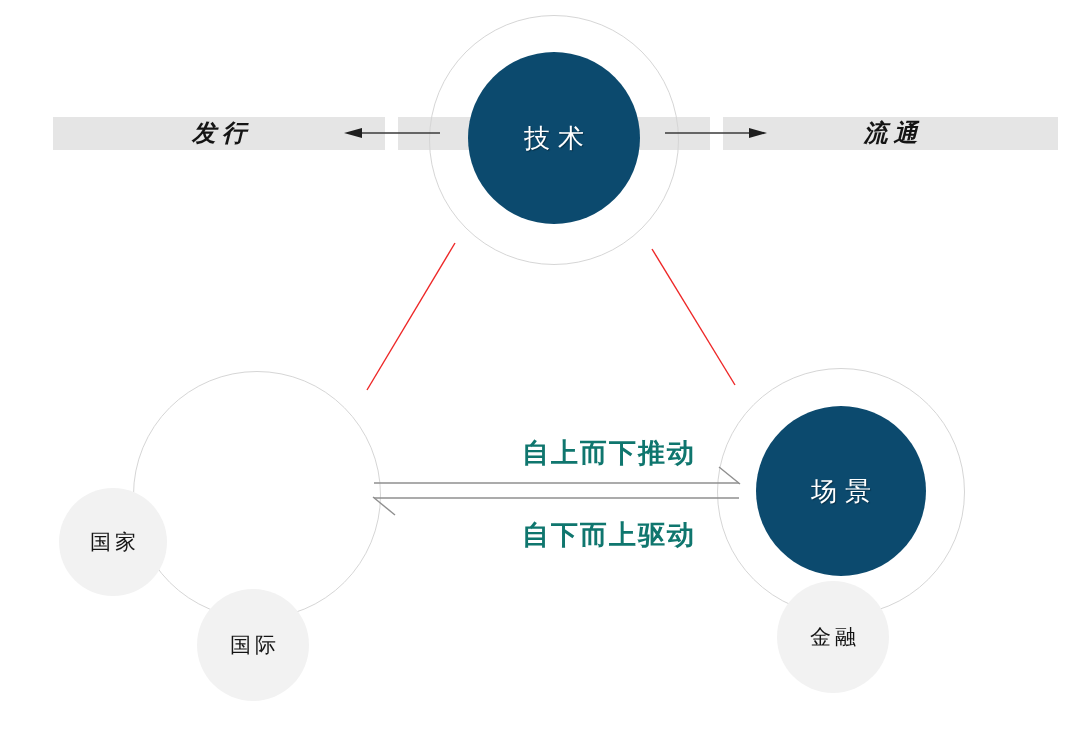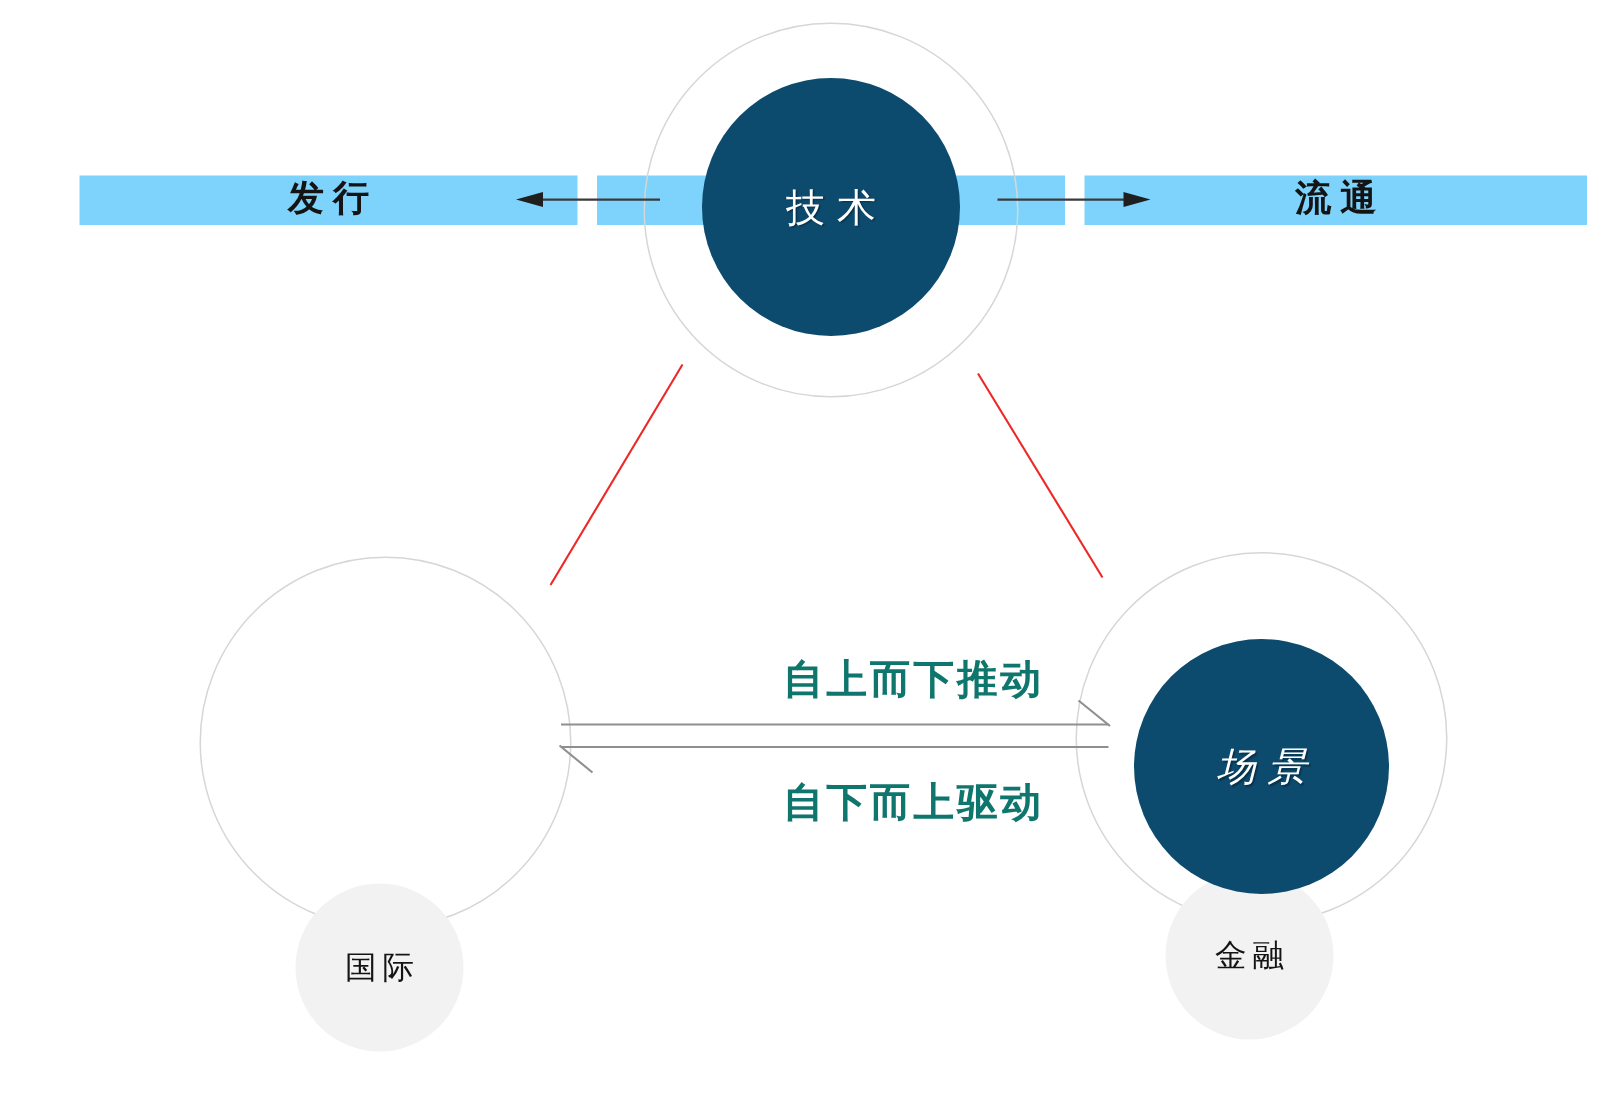--- a/index.html
+++ b/index.html
@@ -7,22 +7,22 @@
     position:relative;
     width:1080px;height:740px;
     background:#ffffff;
     overflow:hidden;
     font-family:"Liberation Serif","DejaVu Serif",serif;
   }
 
   
   .bar{
     position:absolute;top:117px;height:33px;
-    background:#7dd3fc;z-index:1;
-    display:flex;align-items:center;justify-content:center;
+    background:#e5e5e5;z-index:1;
+    display:flex;align-items:center;justify-content:center;font-style:italic;
   }
   .bar-a{left:53px;width:332px;}
   .bar-b{left:398px;width:312px;}
   .bar-c{left:723px;width:335px;}
   .bar-label{
     font-size:24px;font-weight:bold;color:#141414;
     letter-spacing:6px;text-indent:6px;line-height:33px;
   }
 
   
@@ -52,21 +52,21 @@
   .node{
     position:absolute;background:#0c4a6e;border-radius:50%;z-index:5;
     display:flex;align-items:center;justify-content:center;
   }
   .node span{
     font-size:26px;color:#ffffff;letter-spacing:8px;text-indent:8px;
     text-shadow:1px 1px 1px rgba(0,0,0,0.35);
   }
   .node-top{left:468px;top:52px;width:172px;height:172px;}
   .node-left{left:175px;top:415px;width:172px;height:172px;}
-  .node-right{left:756px;top:426px;width:170px;height:170px;font-style:italic;}
+  .node-right{left:756px;top:406px;width:170px;height:170px;}
 
   
   .flow-label{
     position:absolute;left:416px;width:280px;text-align:right;z-index:6;
     font-size:27px;font-weight:bold;color:#0f766e;letter-spacing:2px;
   }
   .flow-top{top:435px;}
   .flow-bottom{top:517px;}
 </style>
 </head>
@@ -92,20 +92,23 @@
     <line x1="665" y1="133" x2="751" y2="133" stroke="#3a3a3a" stroke-width="1.5"></line>
     <polygon points="767,133 749,128 749,138" fill="#1f1f1f"></polygon>
     <line x1="455" y1="243" x2="367" y2="390" stroke="#ee2727" stroke-width="1.4"></line>
     <line x1="652" y1="249" x2="735" y2="385" stroke="#ee2727" stroke-width="1.4"></line>
     <line x1="374" y1="483" x2="739" y2="483" stroke="#8f8f8f" stroke-width="1.4"></line>
     <line x1="719" y1="467" x2="740" y2="484" stroke="#8f8f8f" stroke-width="1.4"></line>
     <line x1="374" y1="498" x2="739" y2="498" stroke="#8f8f8f" stroke-width="1.4"></line>
     <line x1="373" y1="497" x2="395" y2="515" stroke="#8f8f8f" stroke-width="1.4"></line>
   </svg>
 
+  <div class="sat sat-state">
+    <span>国家</span>
+  </div>
   <div class="sat sat-intl">
     <span>国际</span>
   </div>
   <div class="sat sat-finance">
     <span>金融</span>
   </div>
 
   <div class="node node-top">
     <span>技术</span>
   </div>

